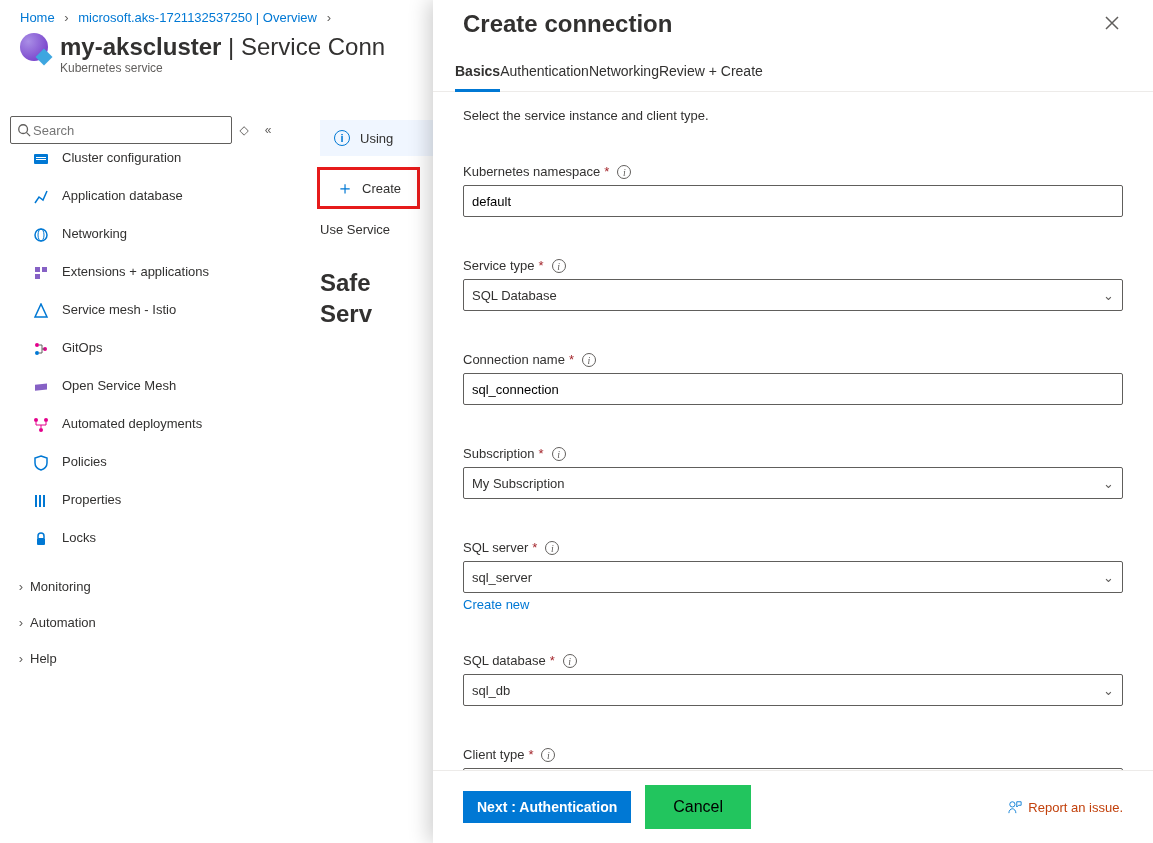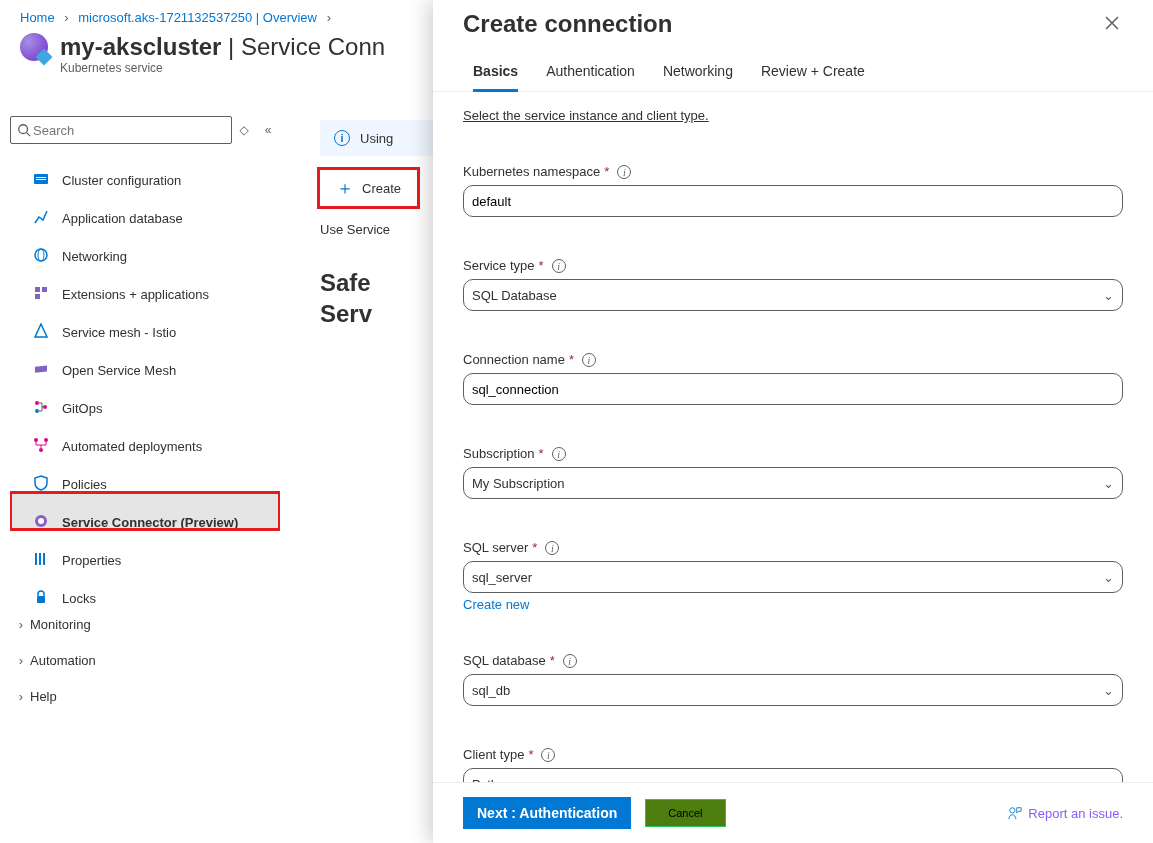--- a/index.html
+++ b/index.html
@@ -52,21 +52,21 @@
   .search-box {
     flex: 1; border: 1px solid #605e5c; border-radius: 2px;
     height: 28px; display: flex; align-items: center; padding: 0 6px;
   }
   .search-box input {
     border: none; outline: none; font-size: 13px; flex: 1; background: transparent;
   }
   .chev-btn { width: 24px; text-align: center; color: #605e5c; cursor: pointer; font-size: 12px; }
   .nav { height: 680px; overflow-y: hidden; position: relative; }
   .nav-item {
-    display: flex; align-items: flex-end; height: 38px; padding: 0 10px 0 22px;
+    display: flex; align-items: flex-start; height: 38px; padding: 0 10px 0 22px;
     cursor: pointer; font-size: 13px;
   }
   .nav-item.selected { background: #e5e5e5; font-weight: 600; }
   .nav-item.highlight { outline: 3px solid #e61b1b; outline-offset: -2px; }
   .nav-item .mi {
     width: 18px; height: 18px; margin-right: 12px; flex-shrink: 0;
     display: flex; align-items: center; justify-content: center;
   }
   .nav-group {
     display: flex; align-items: center; height: 36px; padding: 0 10px 0 2px;
@@ -89,58 +89,58 @@
 
   
   .blade {
     position: absolute; top: 0; right: 0; bottom: 0; width: 720px;
     background: #fff; box-shadow: -4px 0 20px rgba(0,0,0,.2);
     display: flex; flex-direction: column;
   }
   .blade-header { padding: 10px 30px 6px; display: flex; align-items: flex-start; }
   .blade-header h2 { font-size: 24px; font-weight: 600; margin: 0; flex: 1; }
   .close-x { font-size: 18px; color: #605e5c; cursor: pointer; padding: 4px; }
-  .tabs { display: flex; gap: 28px; padding: 18px 40px 0; border-bottom: 1px solid #edebe9; }
+  .tabs { display: flex; padding: 18px 22px 0; border-bottom: 1px solid #edebe9; }
   .tab { padding-bottom: 10px; cursor: pointer; font-size: 14px; }
   .tab.active {
     font-weight: 600; border-bottom: 3px solid #0078d4; margin-bottom: -1px;
   }
   .blade-body { flex: 1; overflow-y: auto; padding: 16px 30px; }
-  .help-text { font-size: 13px; margin-bottom: 24px; text-decoration: underline; }
+  .help-text { font-size: 13px; margin-bottom: 24px; }
   .field { margin-bottom: 18px; margin-top: 41px; }
   .field label { display: flex; align-items: center; font-size: 13px; margin-bottom: 6px; }
   .req { color: #a4262c; margin-left: 4px; }
   .info-i {
     width: 14px; height: 14px; border: 1px solid #605e5c; border-radius: 50%;
     font-size: 10px; color: #605e5c; text-align: center; line-height: 13px;
     margin-left: 8px; cursor: pointer; font-style: italic; font-family: Georgia, serif;
   }
   .field input.txt, .field .select {
-    width: 100%; height: 32px; border: 1px solid #605e5c; border-radius: 10px;
+    width: 100%; height: 32px; border: 1px solid #605e5c; border-radius: 2px;
     padding: 0 8px; font-size: 13px; background: #fff;
     display: flex; align-items: center; justify-content: space-between;
   }
   .field input.txt { outline: none; }
   .select { cursor: pointer; }
   .select .chev-d { color: #605e5c; }
   .link-sm { color: #0078d4; font-size: 13px; cursor: pointer; margin-top: 4px; display: inline-block; }
 
   .blade-footer {
     border-top: 1px solid #edebe9; padding: 14px 30px;
     display: flex; align-items: center;
   }
   .btn-primary {
     background: #0078d4; color: #fff; border: none; padding: 8px 14px;
     font-size: 14px; font-weight: 600; cursor: pointer;
   }
   .btn-secondary {
-    background: #4d7c0f; border: 1px solid #22c55e; padding: 7px 22px;
-    font-size: 11px; cursor: pointer; margin-left: 14px;
-  }
-  .report-link { margin-left: auto; font-size: 13px; display: flex; align-items: center; gap: 6px; cursor: pointer; color: #8b5cf6; }
+    background: #22c55e; border: 6px solid #22c55e; padding: 7px 22px;
+    font-size: 16px; cursor: pointer; margin-left: 14px;
+  }
+  .report-link { margin-left: auto; font-size: 13px; display: flex; align-items: center; gap: 6px; cursor: pointer; color: #c2410c; }
 
   
   .mi svg { width: 16px; height: 16px; }
 </style>
 </head>
 <body>
 
 <div class="breadcrumb">
   <a>Home</a>
   <span class="sep">›</span>
@@ -213,63 +213,54 @@
         <span class="mi">
             <svg viewBox="0 0 16 16">
               <path d="M8 1 L14 14 H2 Z" fill="none" stroke="#0078d4" stroke-width="1.5"></path>
             </svg>
           </span>
         <span>Service mesh - Istio</span>
       </div>
       <div class="nav-item">
         <span class="mi">
             <svg viewBox="0 0 16 16">
-              <rect x="2" y="6" width="12" height="6" fill="#8661c5" transform="skewY(-6)"></rect>
-            </svg>
-          </span>
-        <span>Open Service Mesh</span>
-      </div>
-      <div class="nav-item">
-        <span class="mi">
-            <svg viewBox="0 0 16 16">
               <circle cx="4" cy="4" r="2" fill="#e3008c"></circle>
               <circle cx="4" cy="12" r="2" fill="#0078d4"></circle>
               <circle cx="12" cy="8" r="2" fill="#e3008c"></circle>
               <path d="M6 4h3v8H6M9 8h3" fill="none" stroke="#605e5c"></path>
             </svg>
           </span>
         <span>GitOps</span>
       </div>
       <div class="nav-item">
         <span class="mi">
             <svg viewBox="0 0 16 16">
+              <rect x="2" y="6" width="12" height="6" fill="#8661c5" transform="skewY(-6)"></rect>
+            </svg>
+          </span>
+        <span>Open Service Mesh</span>
+      </div>
+      <div class="nav-item">
+        <span class="mi">
+            <svg viewBox="0 0 16 16">
               <circle cx="3" cy="3" r="2" fill="#e3008c"></circle>
               <circle cx="13" cy="3" r="2" fill="#e3008c"></circle>
               <circle cx="8" cy="13" r="2" fill="#e3008c"></circle>
               <path d="M3 5v3h10V5M8 8v3" stroke="#e3008c" fill="none"></path>
             </svg>
           </span>
         <span>Automated deployments</span>
       </div>
       <div class="nav-item">
         <span class="mi">
             <svg viewBox="0 0 16 16">
               <path d="M8 1l6 2v5c0 4-3 6-6 7-3-1-6-3-6-7V3z" fill="none" stroke="#0078d4" stroke-width="1.5"></path>
             </svg>
           </span>
         <span>Policies</span>
-      </div>
-      <div class="nav-item selected highlight">
-        <span class="mi">
-            <svg viewBox="0 0 16 16">
-              <circle cx="8" cy="8" r="6" fill="#8661c5"></circle>
-              <circle cx="8" cy="8" r="3" fill="#fff"></circle>
-            </svg>
-          </span>
-        <span>Service Connector (Preview)</span>
       </div>
       <div class="nav-item">
         <span class="mi">
             <svg viewBox="0 0 16 16">
               <rect x="2" y="2" width="2" height="12" fill="#0078d4"></rect>
               <rect x="6" y="2" width="2" height="12" fill="#0078d4"></rect>
               <rect x="10" y="2" width="2" height="12" fill="#0078d4"></rect>
             </svg>
           </span>
         <span>Properties</span>

